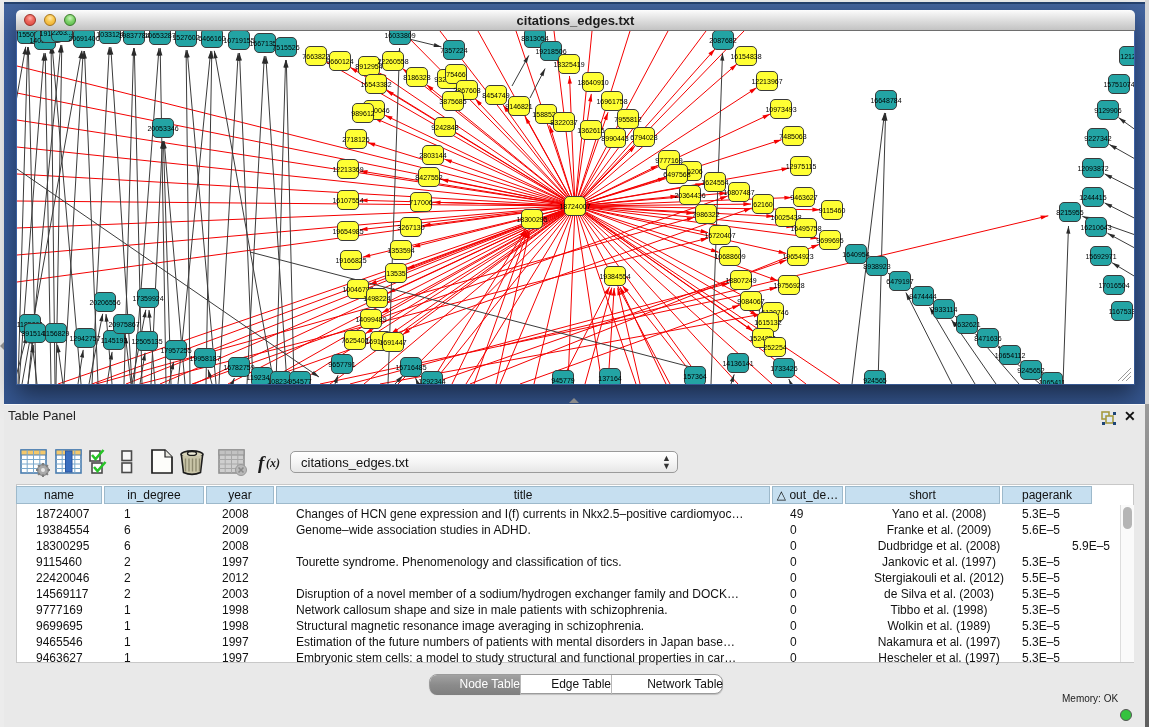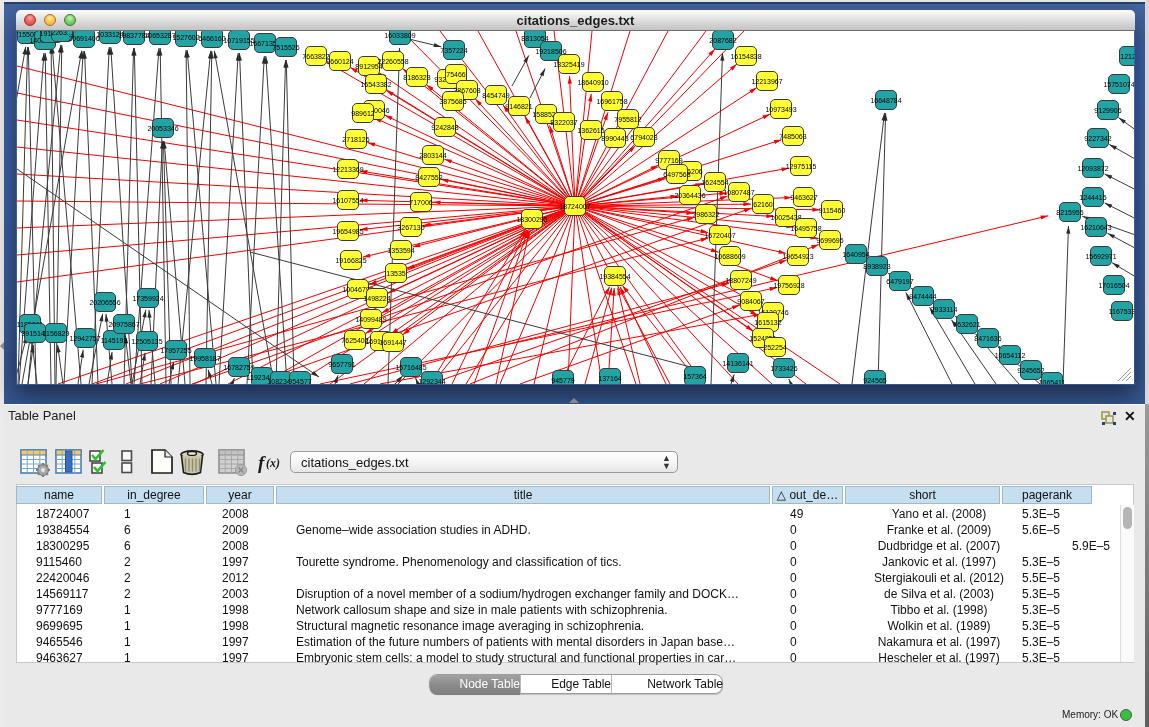--- a/index.html
+++ b/index.html
@@ -36,21 +36,21 @@
   font-size:12px; color:#111; text-align:center; line-height:17px; }
 .tablebg { position:absolute; left:16px; top:484px; width:1118px; height:179px; background:#fff; border:1px solid #c8c8c8; }
 .trow { position:absolute; left:16px; width:1110px; height:16px; font-size:12px; color:#111; }
 .trow span { position:absolute; top:1px; white-space:nowrap; }
 .vsb { position:absolute; left:1120px; top:505px; width:14px; height:157px; background:#fafafa; border-left:1px solid #ddd; }
 .vsb .thumb { position:absolute; left:2px; top:2px; width:9px; height:22px; background:#b5b5b5; border-radius:5px; }
 .tabs { position:absolute; left:429px; top:674px; height:20px; border:1px solid #9b9b9b; border-radius:8px;
   background:#fff; box-shadow:0 1px 1px rgba(0,0,0,0.18); font-size:12px; }
 .tabs .seg { position:absolute; top:0; height:20px; line-height:19px; text-align:right; color:#111; }
 .tabs .sel { background:linear-gradient(180deg,#a2a2a2 0%,#8b8b8b 50%,#7f7f7f 100%); color:#fff; border-radius:7px 0 0 7px; }
-.memory { position:absolute; left:1062px; top:709px; font-size:10px; color:#222; }
+.memory { position:absolute; left:1062px; top:693px; font-size:10px; color:#222; }
 .memdot { position:absolute; left:1120px; top:709px; width:12px; height:12px; border-radius:50%;
   background:#35c33f; border:1px solid #555; }
 .rightstrip-t { position:absolute; left:1145px; top:0; width:4px; height:404px; background:#d6d6d6; }
 .rightstrip-b { position:absolute; left:1145px; top:404px; width:4px; height:323px; background:linear-gradient(180deg,#9a9a9a,#5f5f5f); }
 </style></head>
 <body>
 <div class="desktop"></div>
 <svg width="1149" height="398" viewBox="0 0 1149 398" style="position:absolute;left:0;top:0">
 <defs>
       <clipPath id="cv">
@@ -796,39 +796,40 @@
 <div class="thead" style="left:104px;width:100px">in_degree</div>
 <div class="thead" style="left:206px;width:68px">year</div>
 <div class="thead" style="left:276px;width:494px">title</div>
 <div class="thead" style="left:772px;width:71px">△ out_de…</div>
 <div class="thead" style="left:845px;width:155px">short</div>
 <div class="thead" style="left:1002px;width:90px">pagerank</div>
 <div class="trow" style="top:506px">
     <span style="left:20px">18724007</span>
     <span style="left:108px">1</span>
     <span style="left:206px">2008</span>
+    <span style="left:280px">Changes of HCN gene expression and I(f) currents in Nkx2.5–positive cardiomyoc…</span>
     <span style="left:774px">49</span>
     <span style="left:845px;width:156px;text-align:center">Yano et al. (2008)</span>
     <span style="left:1006px">5.3E–5</span>
   </div>
 <div class="trow" style="top:522px">
     <span style="left:20px">19384554</span>
     <span style="left:108px">6</span>
     <span style="left:206px">2009</span>
     <span style="left:280px">Genome–wide association studies in ADHD.</span>
     <span style="left:774px">0</span>
     <span style="left:845px;width:156px;text-align:center">Franke et al. (2009)</span>
     <span style="left:1006px">5.6E–5</span>
   </div>
 <div class="trow" style="top:538px">
     <span style="left:20px">18300295</span>
     <span style="left:108px">6</span>
     <span style="left:206px">2008</span>
     <span style="left:774px">0</span>
-    <span style="left:845px;width:156px;text-align:center">Dudbridge et al. (2007)</span>
+    <span style="left:845px;width:156px;text-align:center">Dudbridge et al. (2008)</span>
     <span style="left:1056px">5.9E–5</span>
   </div>
 <div class="trow" style="top:554px">
     <span style="left:20px">9115460</span>
     <span style="left:108px">2</span>
     <span style="left:206px">1997</span>
     <span style="left:280px">Tourette syndrome. Phenomenology and classification of tics.</span>
     <span style="left:774px">0</span>
     <span style="left:845px;width:156px;text-align:center">Jankovic et al. (1997)</span>
     <span style="left:1006px">5.3E–5</span>

